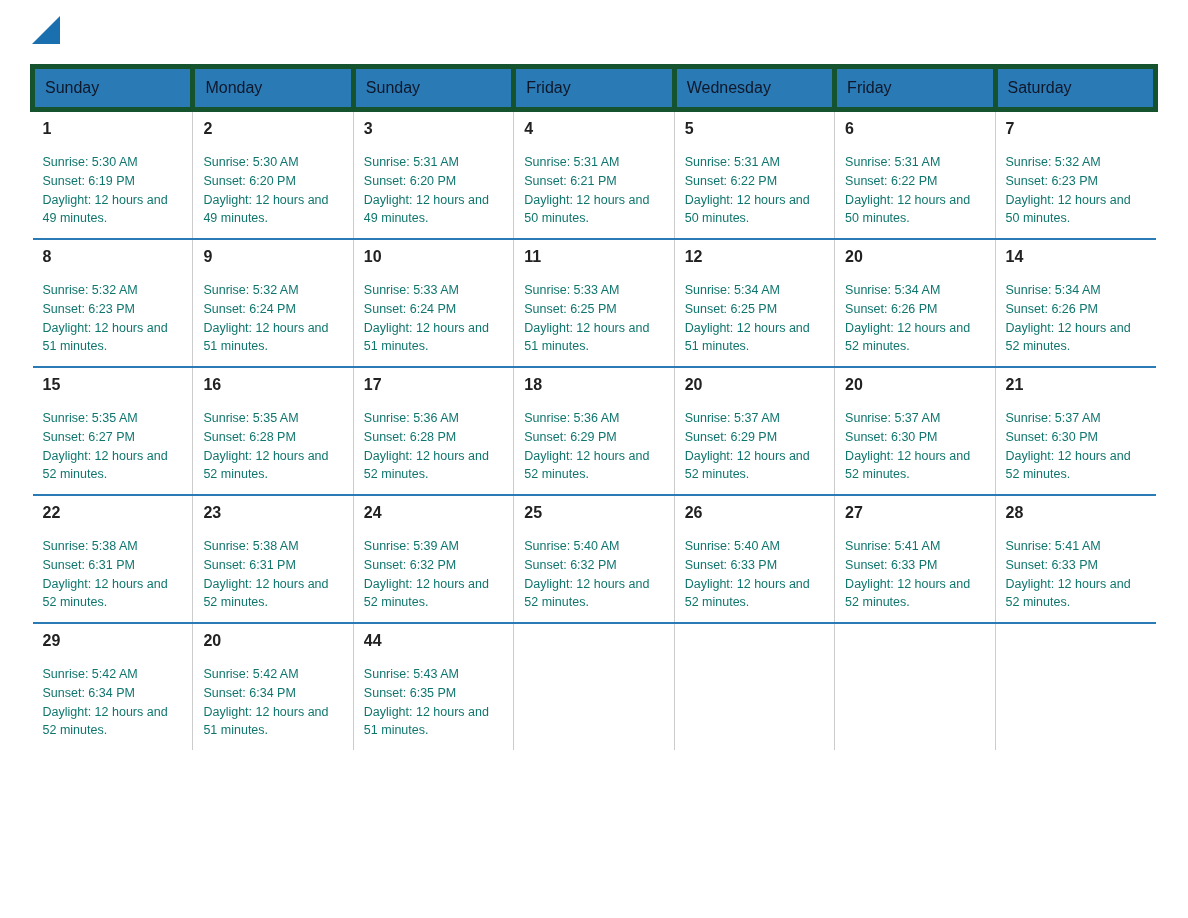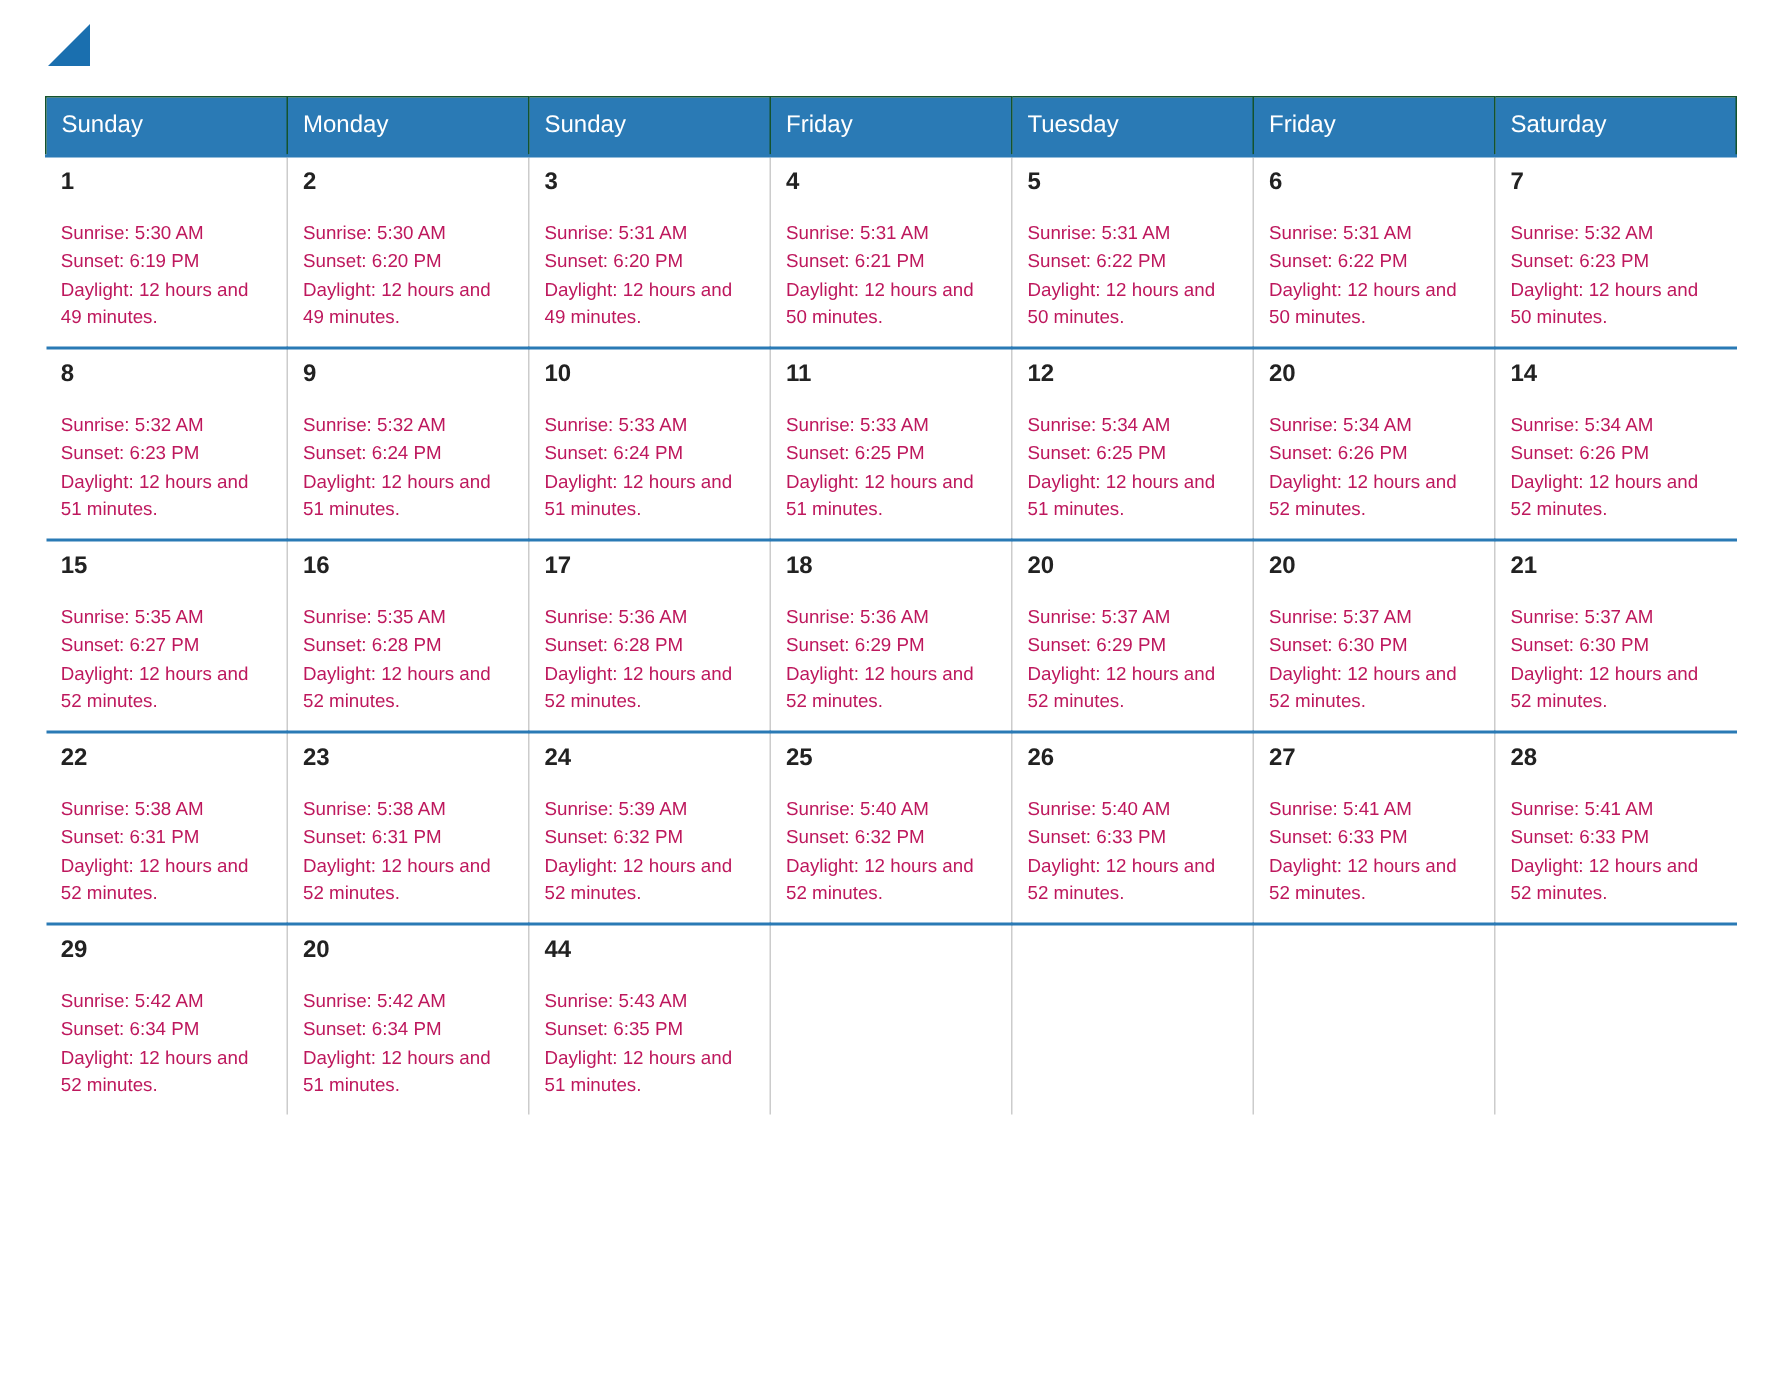--- a/index.html
+++ b/index.html
@@ -47,26 +47,26 @@
     }
     table {
       width: 100%;
       border-collapse: collapse;
       table-layout: fixed;
     }
     thead tr {
       background-color: #2a7ab5;
     }
     thead th {
-      color: #ffffff;
+      color: #0f172a;
       font-size: 16px;
       font-weight: normal;
       padding: 10px 10px;
       text-align: left;
-      border: 1px solid #14532d;
+      border: 5px solid #14532d;
     }
     tbody tr {
       border-top: 2px solid #2a7ab5;
     }
     tbody td {
       vertical-align: top;
       padding: 8px 10px 10px 10px;
       border-right: 1px solid #ccc;
       font-size: 13px;
       color: #333;
@@ -78,21 +78,21 @@
     .day-number {
       font-size: 16px;
       font-weight: bold;
       color: #222;
       display: block;
       margin-bottom: 4px;
     }
     .day-info {
       font-size: 12.5px;
       line-height: 1.5;
-      color: #be185d;
+      color: #0f766e;
       margin-top: 15px;
     }
     .empty-cell {
       background: #fff;
     }
   </style>
 </head>
 <body>
 
 <div class="header">
@@ -113,21 +113,21 @@
   </div>
 </div>
 
 <table>
   <thead>
     <tr>
     <th>Sunday</th>
         <th>Monday</th>
         <th>Sunday</th>
         <th>Friday</th>
-        <th>Tuesday</th>
+        <th>Wednesday</th>
         <th>Friday</th>
         <th>Saturday</th>
       </tr>
   </thead>
   <tbody id="calendar-body">
   <tr>
         <td>
         <span class="day-number">1</span>
         <div class="day-info">
           Sunrise: 5:30 AM<br>

